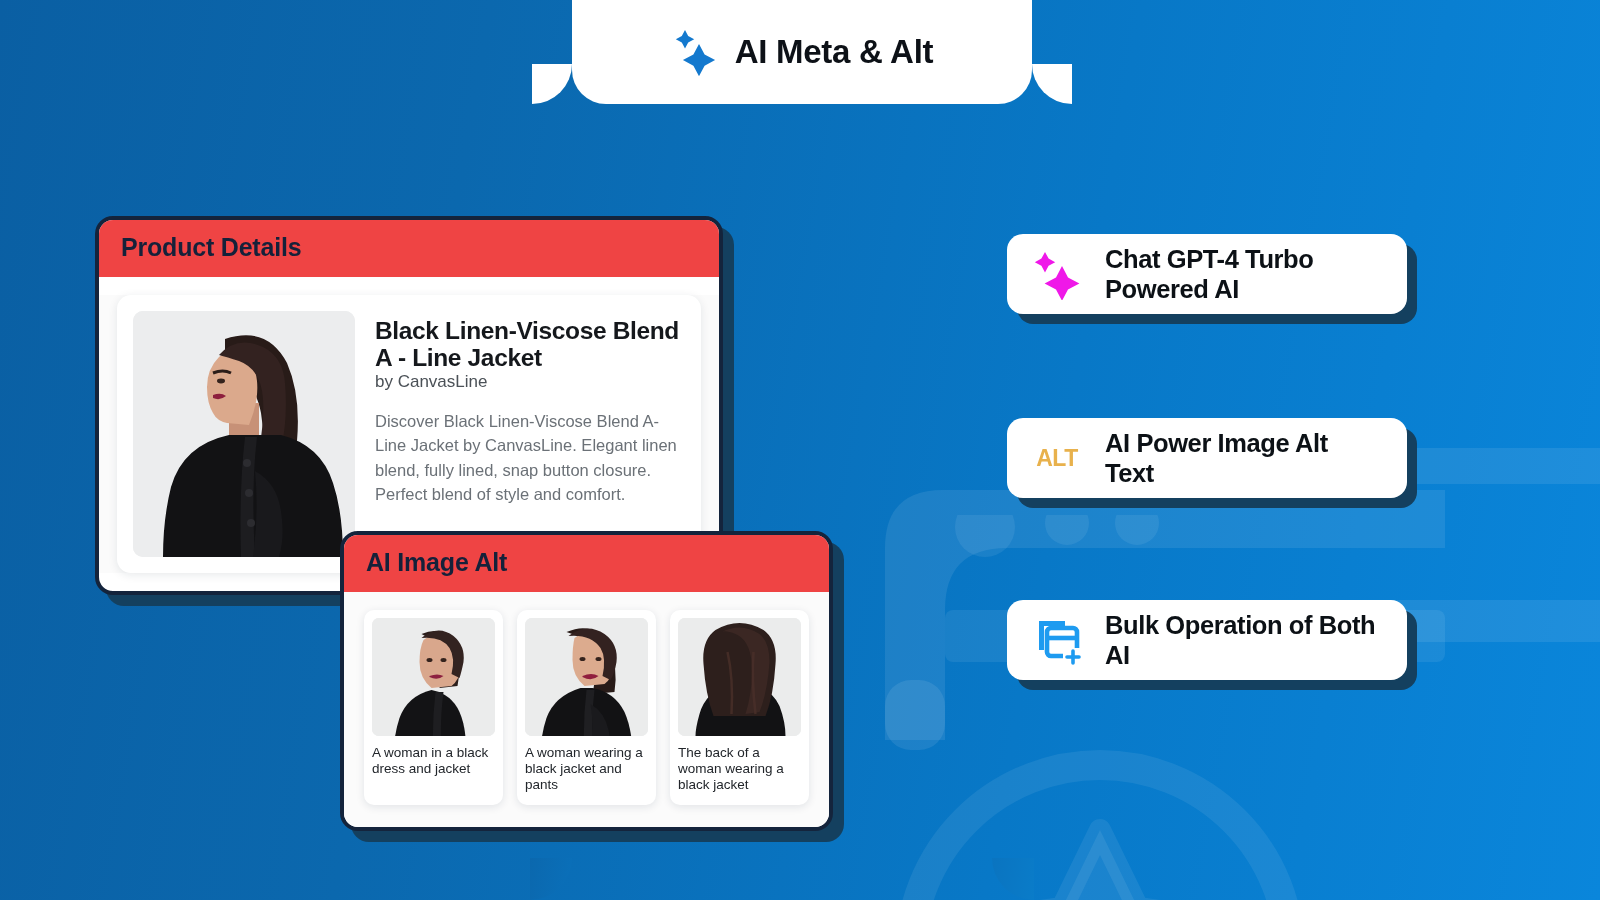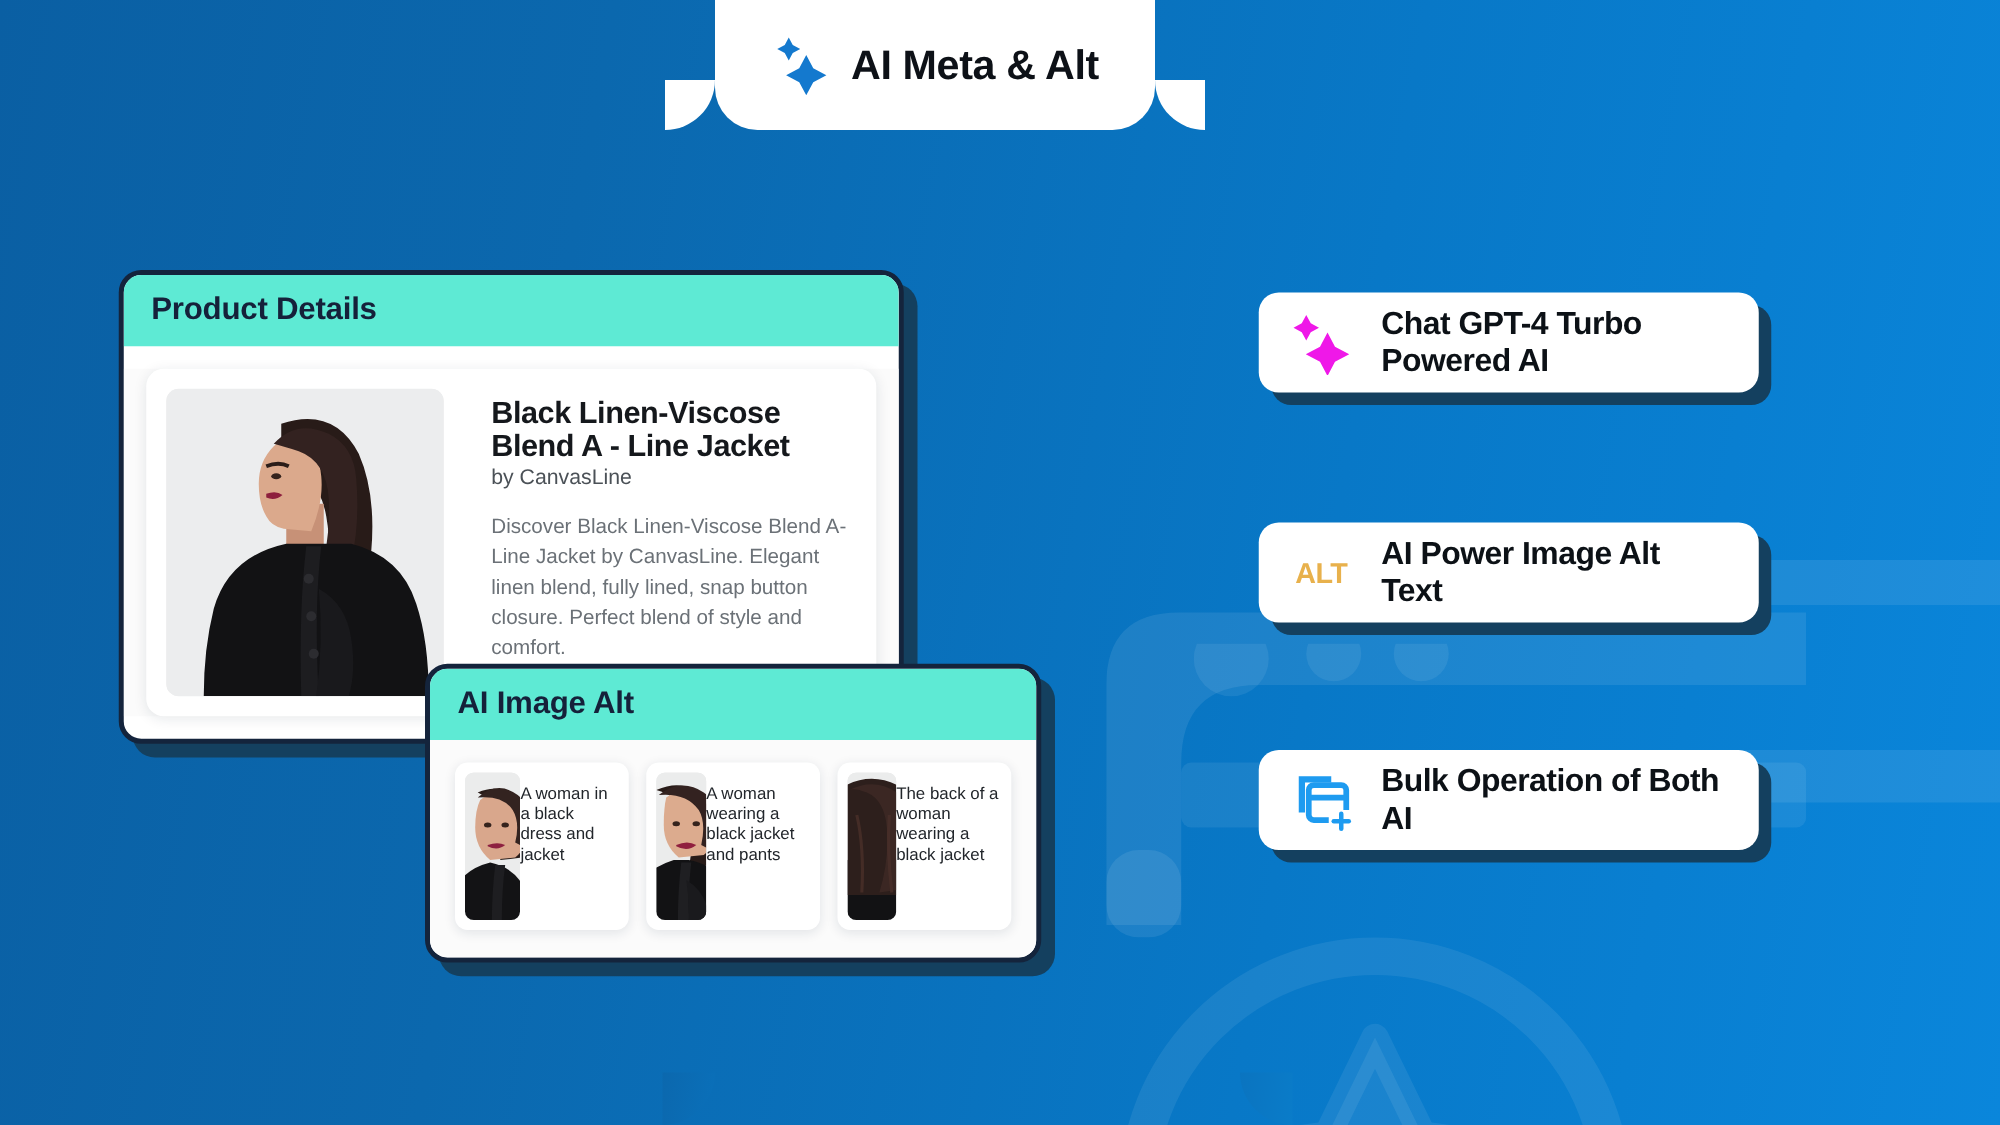--- a/index.html
+++ b/index.html
@@ -33,21 +33,21 @@
   .deco-bar {
     background: rgba(255,255,255,0.085);
   }
   .bar-a { left: 1140px; top: 448px; width: 470px; height: 36px; border-radius: 4px;}
   .bar-b { left: 1100px; top: 600px; width: 510px; height: 42px; border-radius: 4px;}
 
   
   #top-tab {
     position: absolute;
     left: 572px; top: 0;
-    width: 352px; height: 104px;
+    width: 460px; height: 104px;
     background: #ffffff;
     border-bottom-left-radius: 34px;
     border-bottom-right-radius: 34px;
     display: flex;
     align-items: center;
     justify-content: center;
     gap: 18px;
     z-index: 12;
   }
   
@@ -84,38 +84,38 @@
   
   .panel {
     position: absolute;
     background: #ffffff;
     border: 4px solid #14243c;
     border-radius: 18px;
     box-shadow: 11px 11px 0 0 #14405f;
     overflow: hidden;
   }
   .panel-head {
-    background: #5eead4;
+    background: #ef4444;
     padding: 13px 22px 15px 22px;
     font-size: 25px;
     font-weight: bold;
     color: #15213a;
     letter-spacing: -0.2px;
   }
   .panel-body { background: #fbfbfb; }
 
   
   #product-panel { left: 95px; top: 216px; width: 628px; }
   #product-inner {
     margin: 18px;
     background: #fff;
     border-radius: 14px;
     box-shadow: 0 2px 10px rgba(20,36,60,0.10);
     display: flex;
-    gap: 38px;
+    gap: 20px;
     padding: 16px;
     min-height: 258px;
   }
   #product-photo {
     width: 222px; height: 246px;
     border-radius: 10px;
     background: #eceded;
     overflow: hidden;
     flex: 0 0 222px;
     position: relative;
@@ -150,20 +150,21 @@
     gap: 14px;
     padding: 18px 20px 22px 20px;
   }
   .alt-card {
     flex: 1 1 0;
     background: #ffffff;
     border-radius: 10px;
     box-shadow: 0 2px 9px rgba(20,36,60,0.11);
     padding: 8px;
     display: flex;
+    flex-direction: column;
   }
   .alt-thumb {
     width: 100%; height: 118px;
     border-radius: 7px;
     background: #ebecec;
     overflow: hidden;
   }
   .alt-thumb svg { display:block; width:100%; height:100%; }
   .alt-caption {
     margin-top: 9px;

